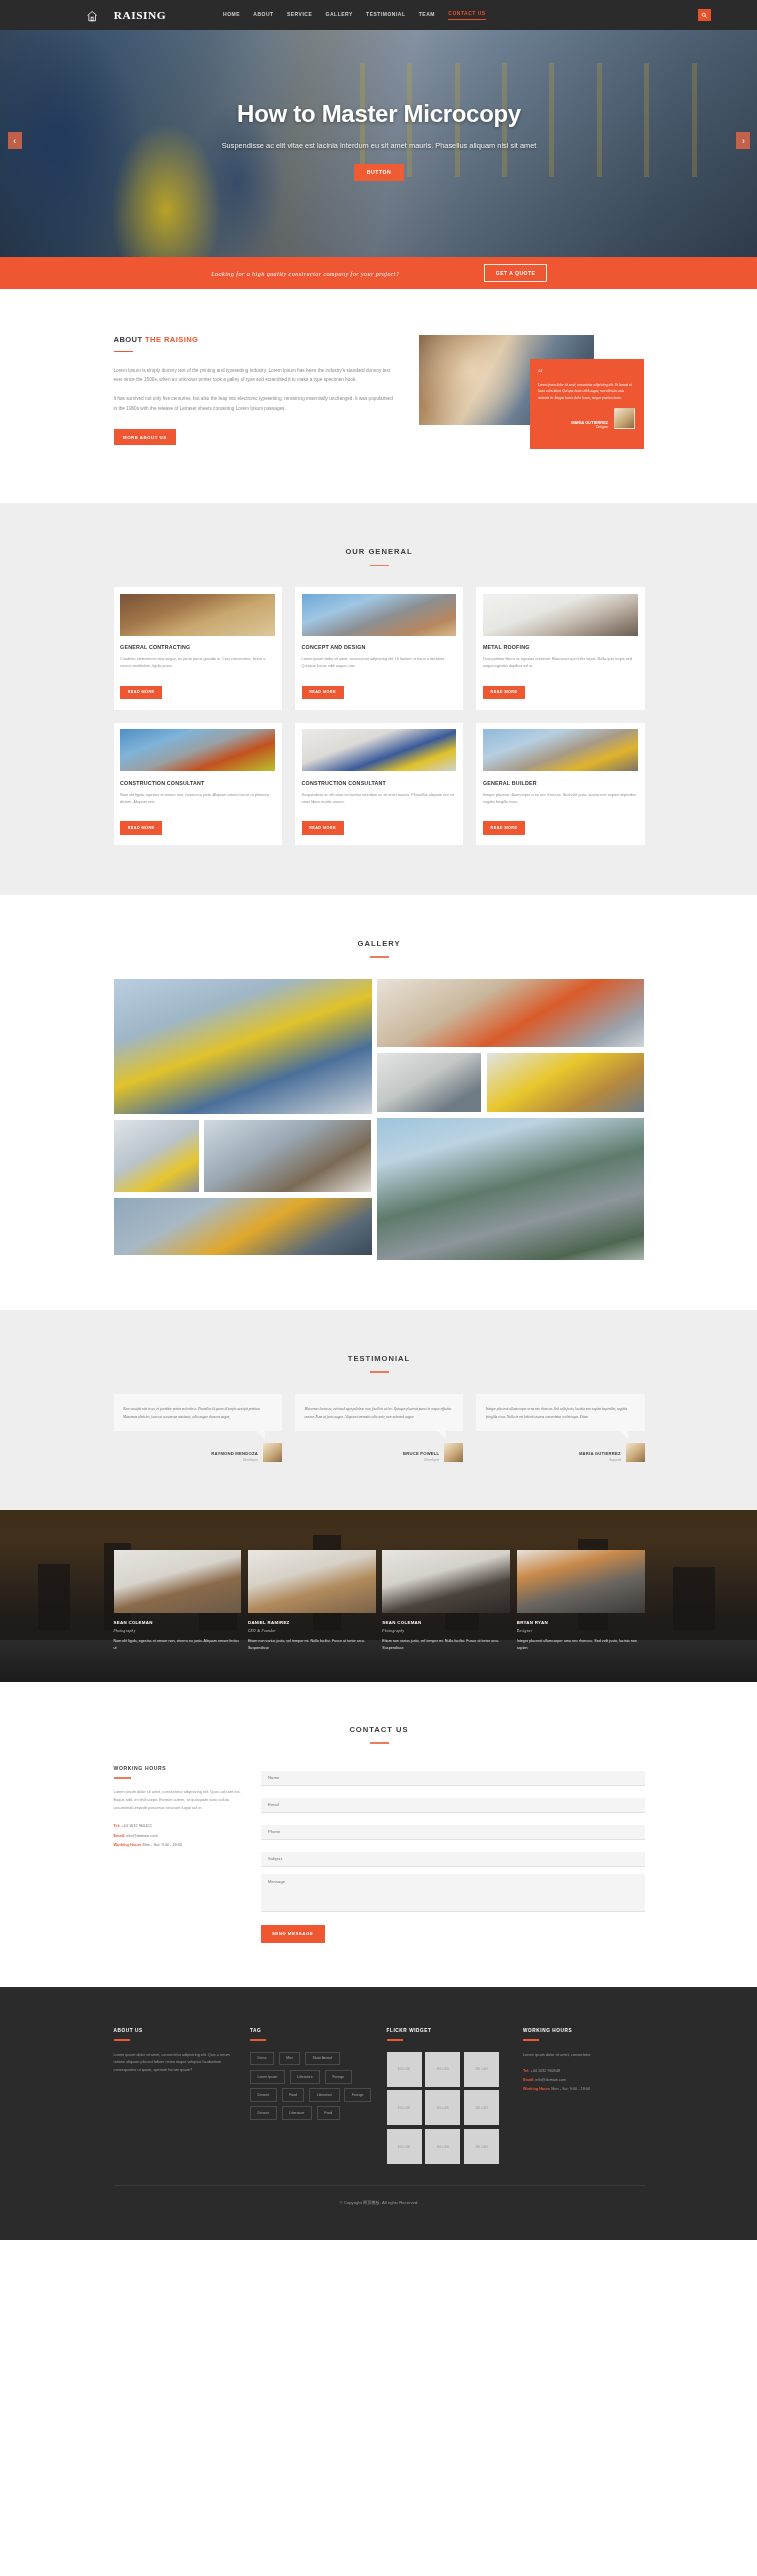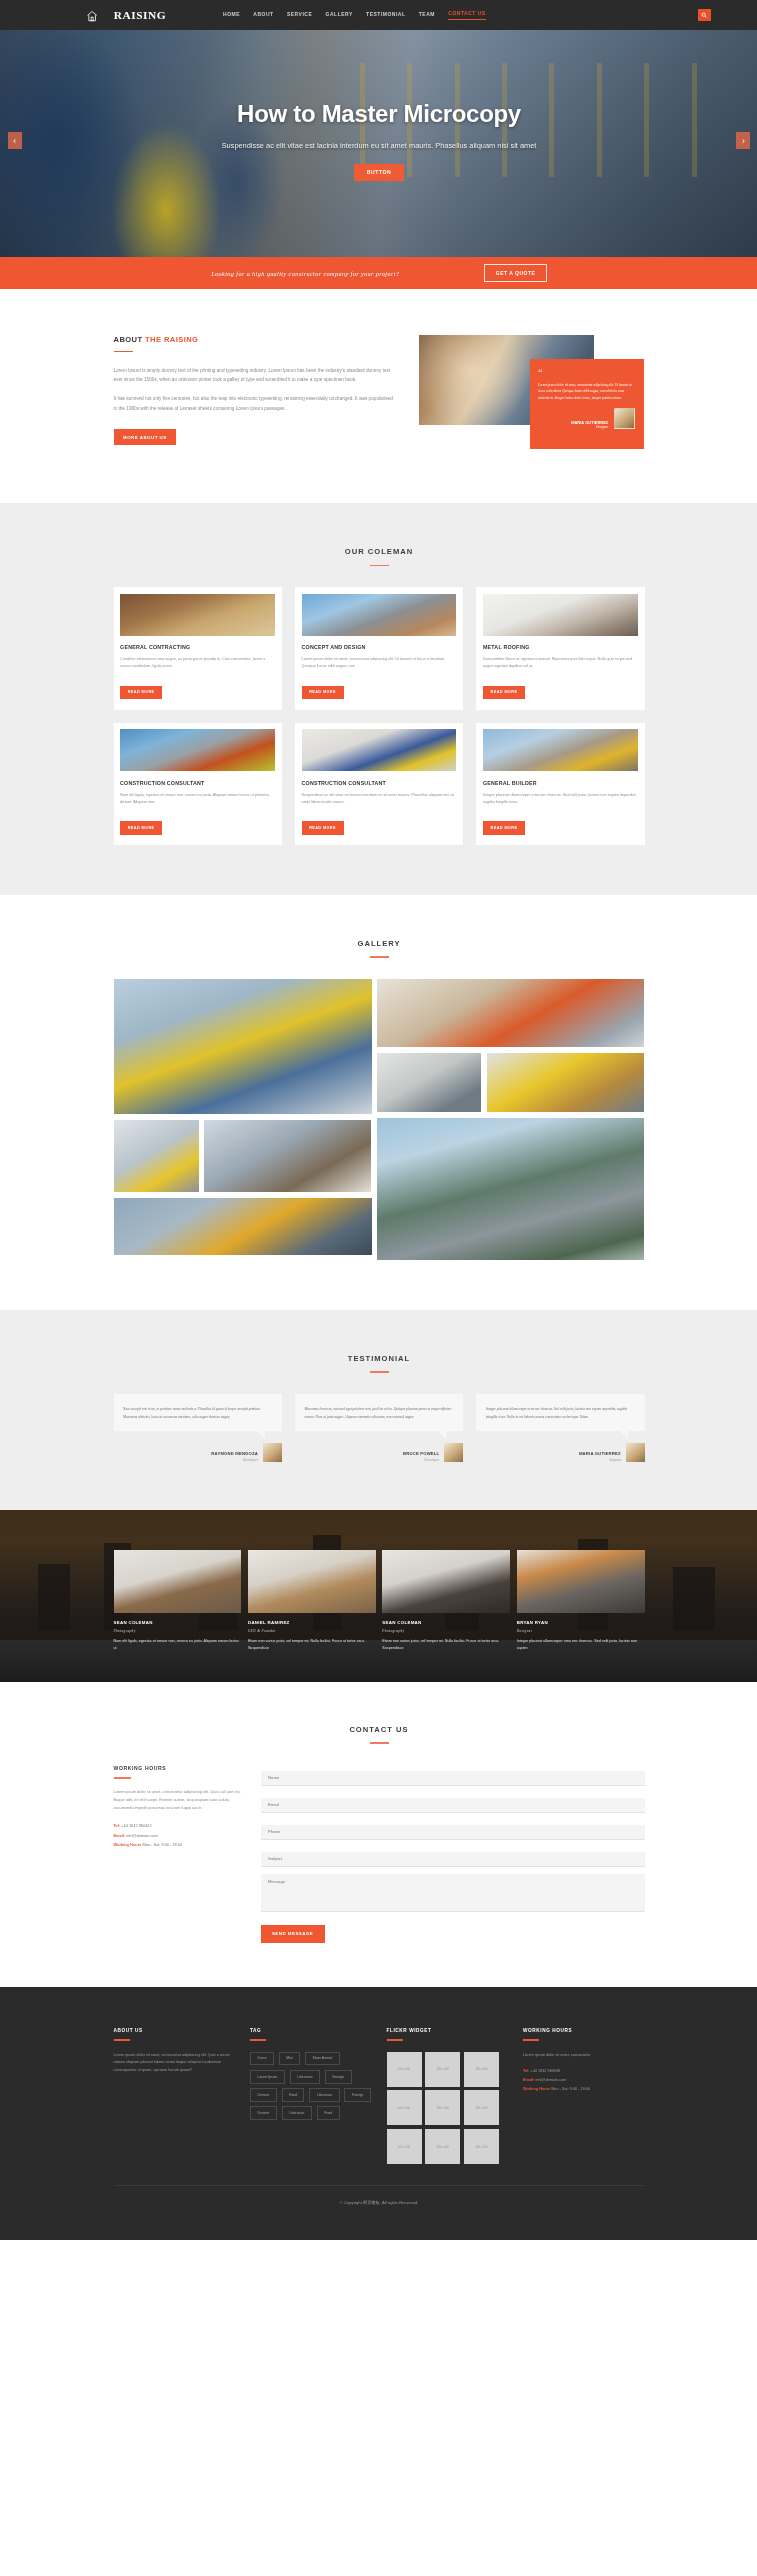--- a/index.html
+++ b/index.html
@@ -351,21 +351,21 @@
             <div class="quote-avatar"></div>
           </div>
         </div>
       </div>
     </div>
   </div>
 
   <div class="services">
     <div class="container">
       <div class="sect-head">
-        <div class="sect-title">OUR COLEMAN</div>
+        <div class="sect-title">OUR GENERAL</div>
         <div class="sect-rule"></div>
       </div>
       <div class="svc-row">
         <div class="svc-card">
           <div class="svc-img" style="background:linear-gradient(160deg,#7a5236 0%,#a2764a 35%,#c9a86f 60%,#dcc79a 100%)"></div>
           <div class="svc-title">GENERAL CONTRACTING</div>
           <div class="svc-desc">Curabitur elementum urna augue, eu porta purus gravida in. Cras consectetur, lorem a cursus vestibulum, ligula purus</div>
           <button class="svc-btn">READ MORE</button>
         </div>
         <div class="svc-card">

